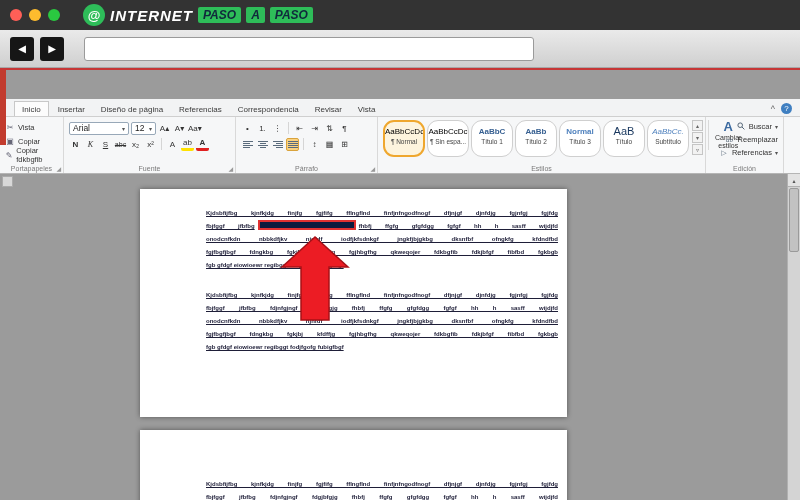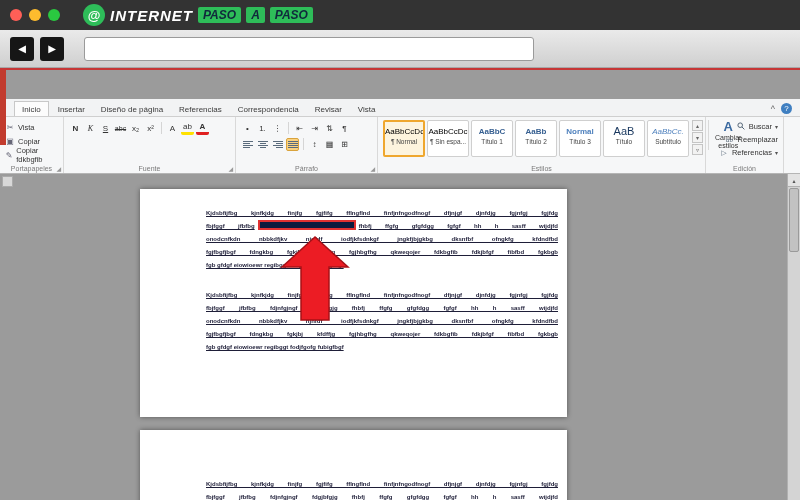--- a/index.html
+++ b/index.html
@@ -52,21 +52,21 @@
   .b{font-weight:bold} .i{font-style:italic;font-family:"Liberation Serif",serif} .u{text-decoration:underline} .st{text-decoration:line-through;font-size:7px}
   .hl { border-bottom:3px solid #ffe100; line-height:7px; }
   .fc { border-bottom:3px solid #e02020; font-weight:bold; line-height:7px; }
 
   .parag { width:142px; }
   .alg { display:flex; flex-direction:column; gap:1px; }
   .alg span { display:block; height:1px; background:#5a6b7c; }
 
   .stylesg { width:328px; display:flex; align-items:flex-start; padding-top:3px; }
   .cards { display:flex; gap:2px; }
-  .card { width:42px; height:37px; background:#fff; border:1px solid #cfcfcf; border-radius:2px; text-align:center; padding-top:4px; cursor:pointer; }
+  .card { width:42px; height:37px; background:#fff; border:1px solid #cfcfcf; border-radius:11px; text-align:center; padding-top:4px; cursor:pointer; }
   .card.selected { border:2px solid #efa72e; background:#fdf4de; padding-top:3px; }
   .card .pv { font-size:8px; color:#000; line-height:13px; white-space:nowrap; overflow:hidden; }
   .card .nm { font-size:6.5px; color:#444; white-space:nowrap; overflow:hidden; }
   .card.c3 .pv,.card.c4 .pv { color:#365f91; font-weight:bold; }
   .card.c5 .pv { color:#4f81bd; font-weight:bold; }
   .card.c6 .pv { color:#17365d; font-size:11px; }
   .card.c7 .pv { color:#4f81bd; font-style:italic; }
   .gal-arrows { display:flex; flex-direction:column; gap:1px; margin-left:3px; }
   .gal-arrows div { width:11px; height:11px; border:1px solid #c5c5c5; background:#f2f2f2; font-size:6px; display:flex; align-items:center; justify-content:center; color:#666; cursor:pointer; }
   .chstyles { margin-left:5px; border-left:1px solid #d9d9d9; padding:0 3px 0 6px; text-align:center; cursor:pointer; }
@@ -149,20 +149,33 @@
     <div class="clip-item">
       <span class="ic">✎</span>
       <span>Copiar fdkbgfib</span>
     </div>
     <div class="group-label">Portapapeles</div>
     <span class="launcher">◢</span>
   </div>
 
   <div class="group fontg">
     <div class="row">
+      <div class="select sel-font">
+        <span>Arial</span>
+        <span class="caret">▾</span>
+      </div>
+      <div class="select sel-size">
+        <span>12</span>
+        <span class="caret">▾</span>
+      </div>
+      <span class="sbtn">A▴</span>
+      <span class="sbtn">A▾</span>
+      <span class="sbtn">Aa▾</span>
+    </div>
+    <div class="row">
       <span class="sbtn b">N</span>
       <span class="sbtn i">K</span>
       <span class="sbtn u">S</span>
       <span class="sbtn st">abc</span>
       <span class="sbtn">x₂</span>
       <span class="sbtn">x²</span>
       <span class="vsep"></span>
       <span class="sbtn">A</span>
       <span class="sbtn hl">ab</span>
       <span class="sbtn fc">A</span>

